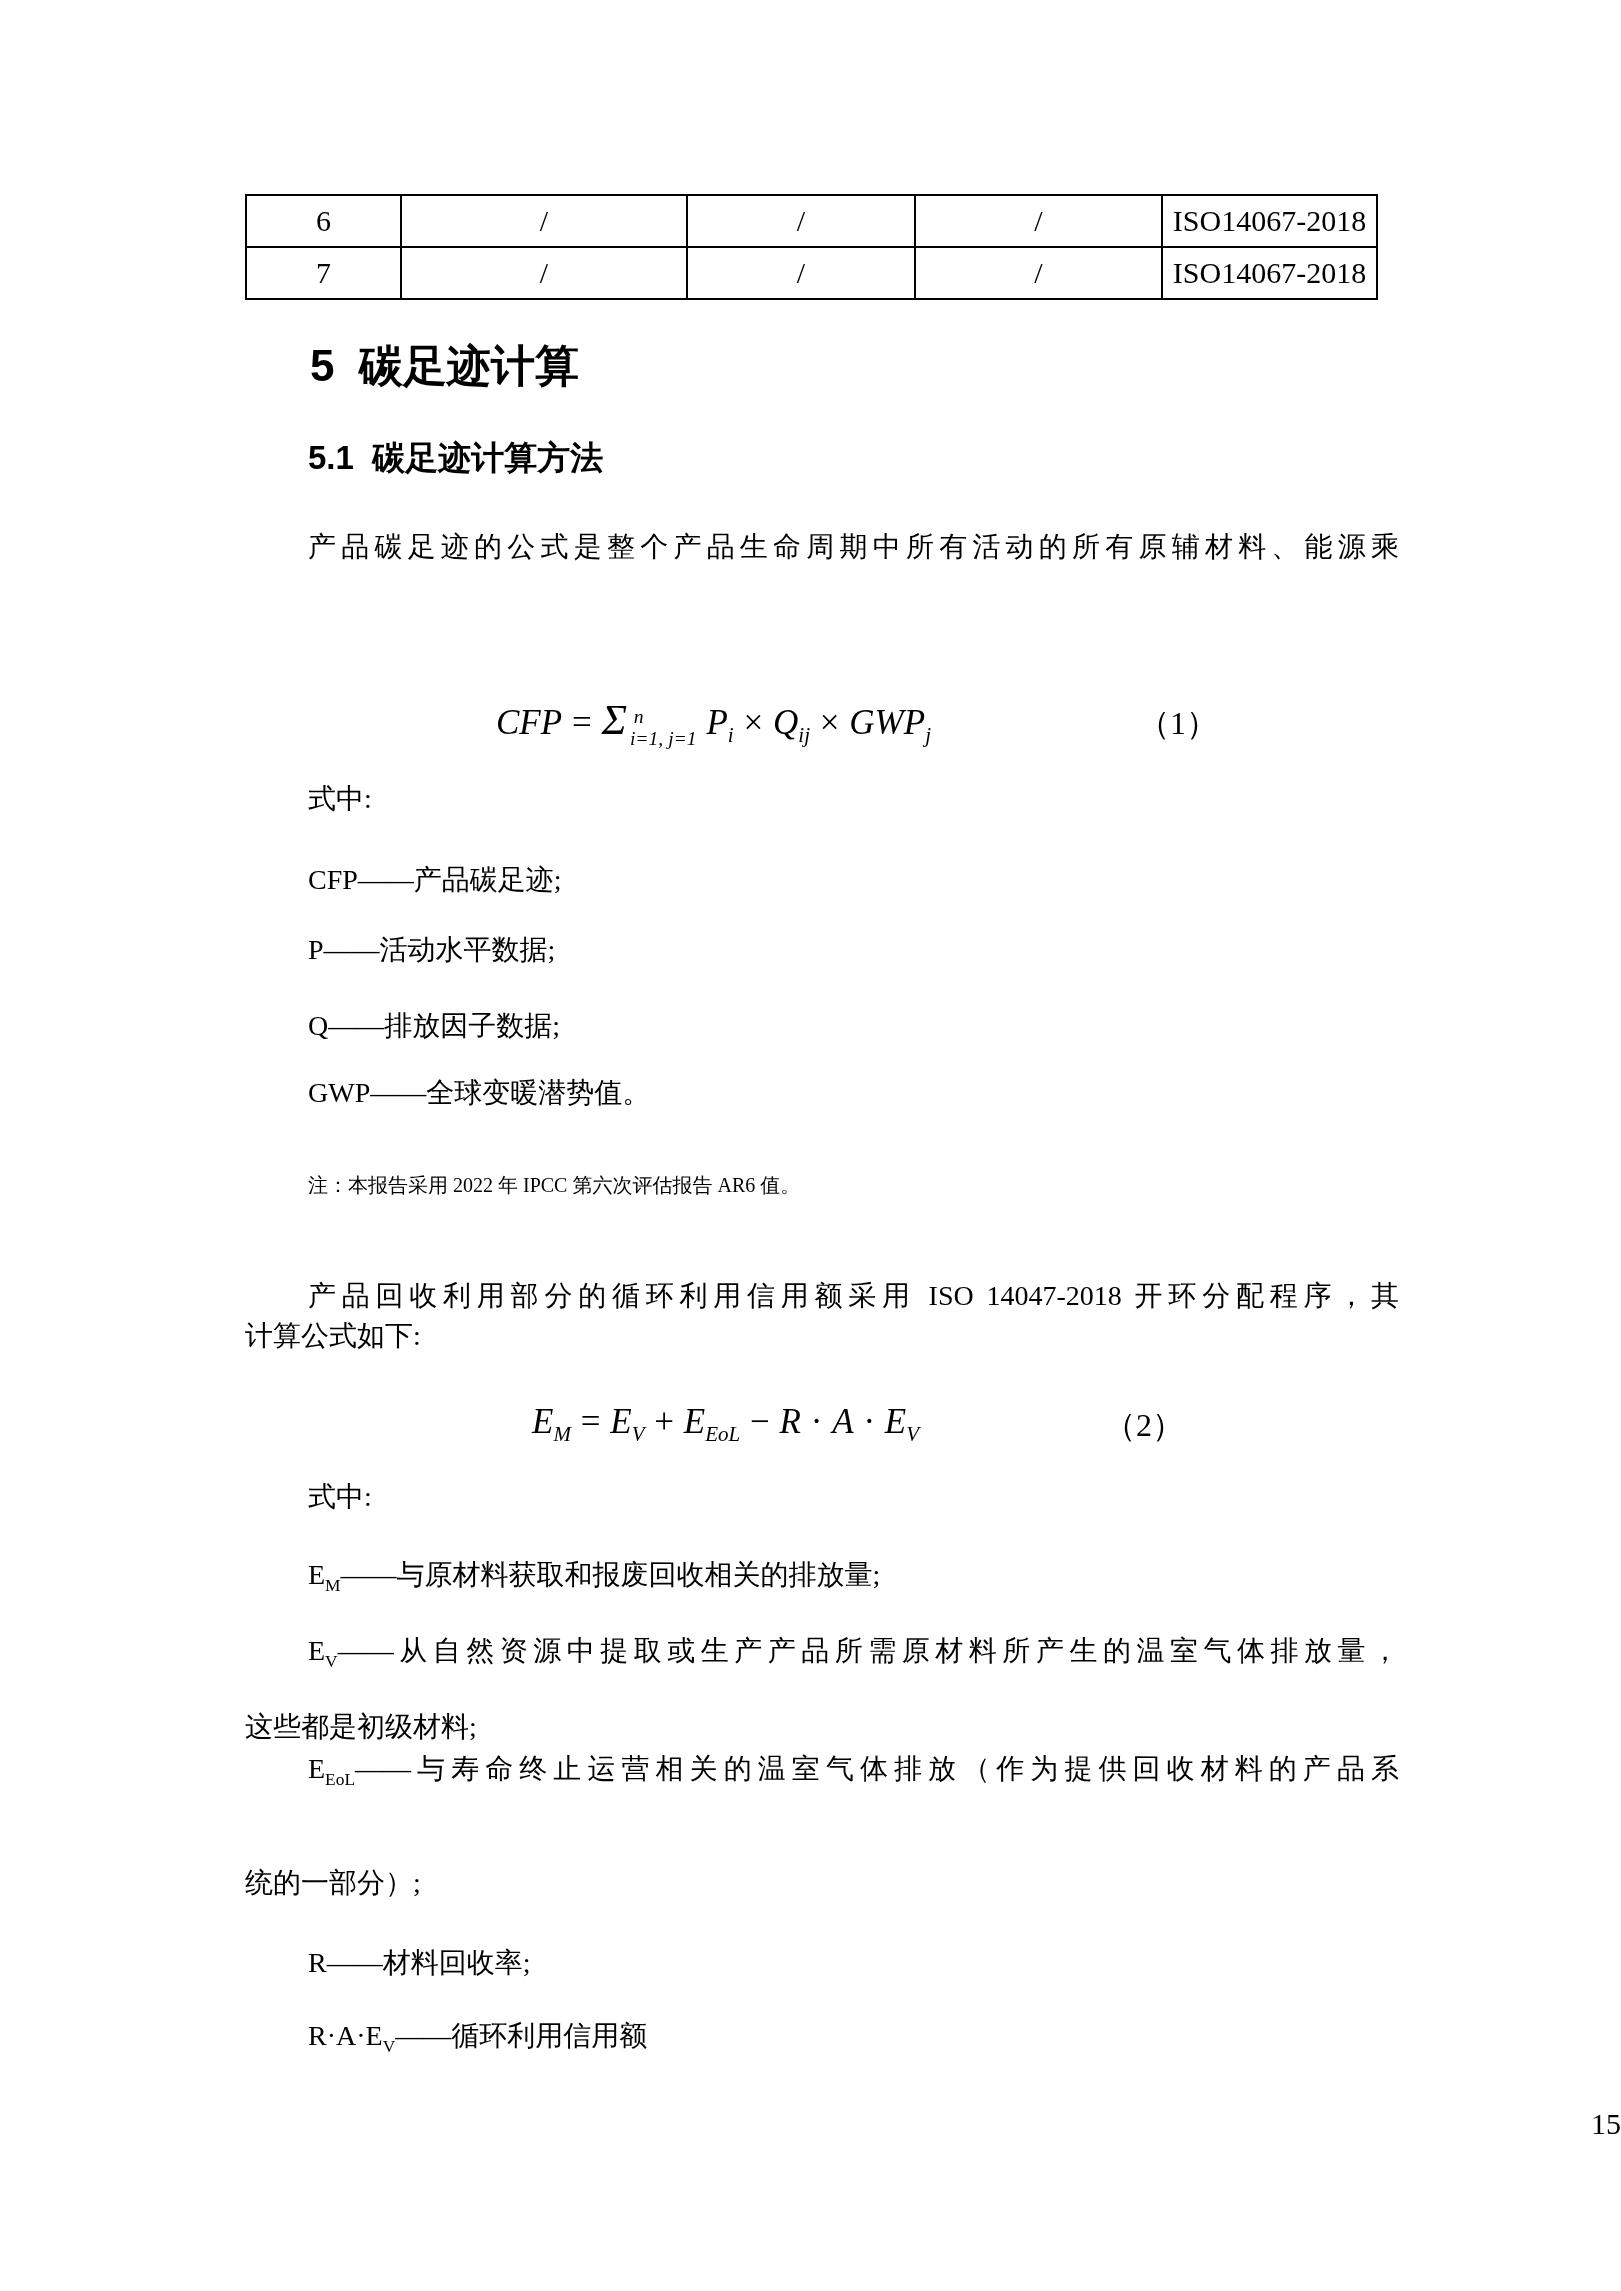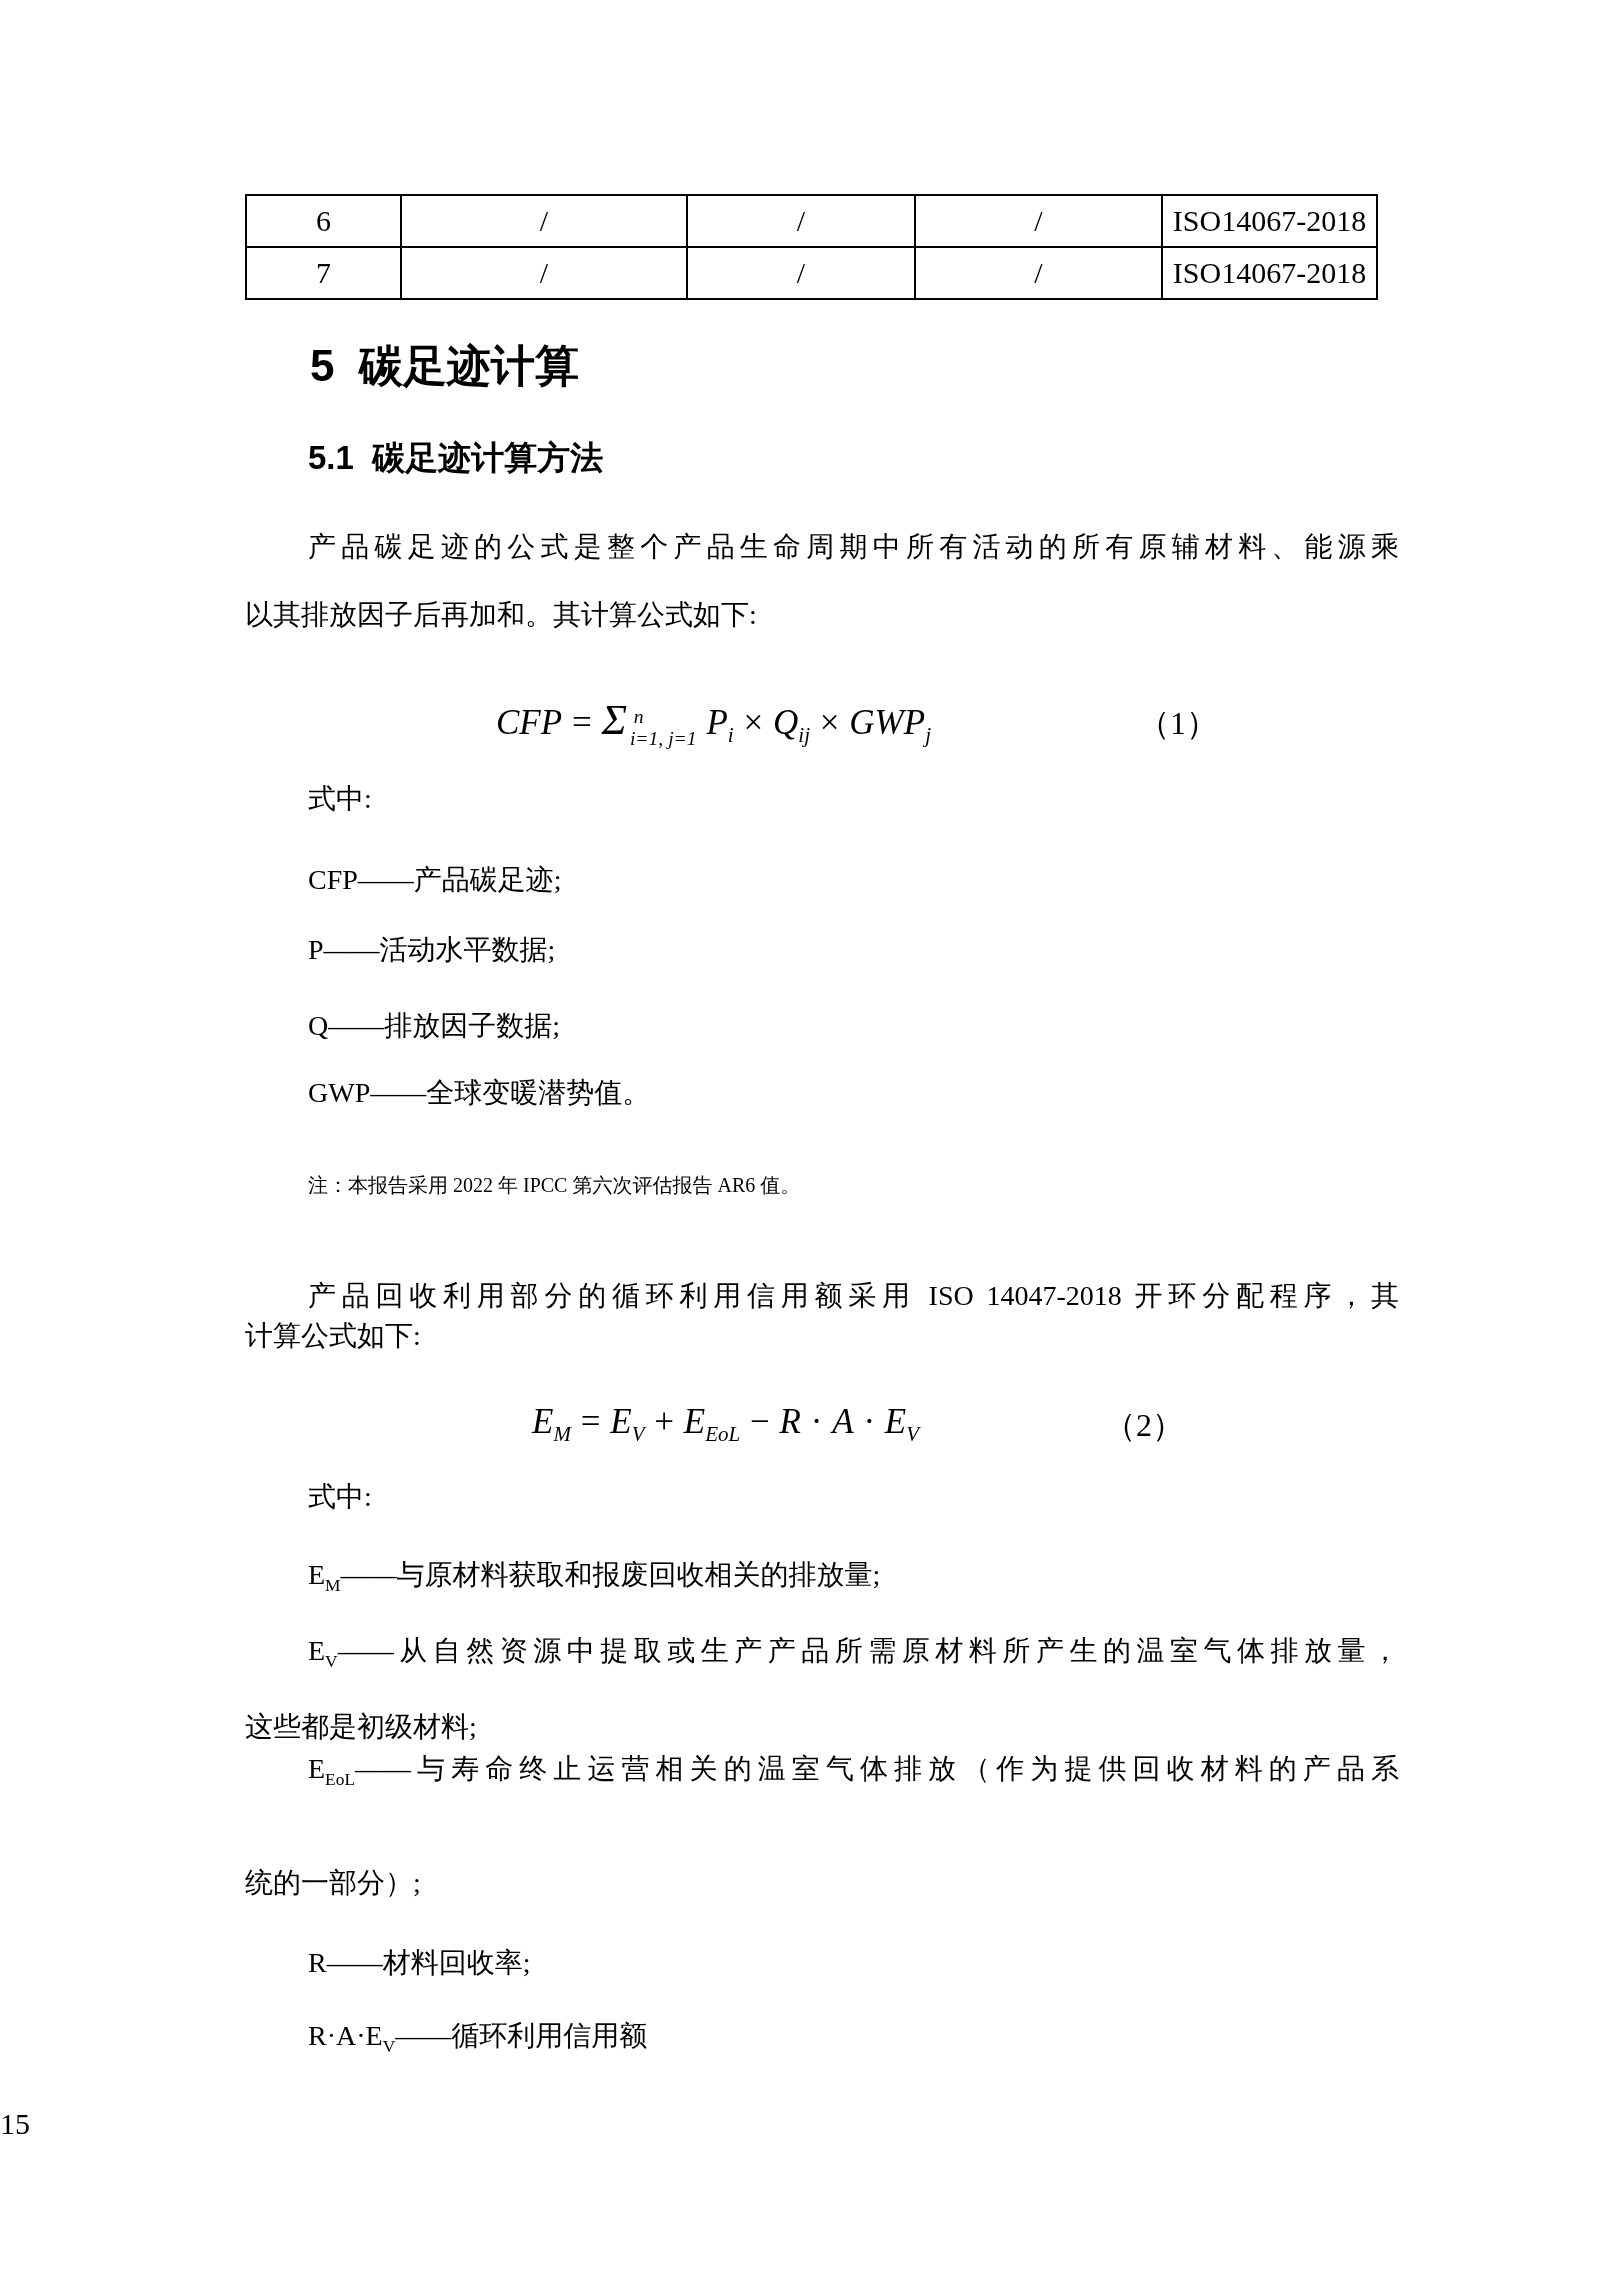--- a/index.html
+++ b/index.html
@@ -68,21 +68,21 @@
   }
   .stack .s-sup { display:block; font-size:19.6px; margin:0 0 2.9px 3.9px; }
   .stack .s-sub { display:block; font-size:19.6px; }
   .eq-tag {
     position:absolute; top:3.9px;
     font-style:normal; font-size:32px;
   }
   
   .pagenum {
     position:absolute; top:2107px; left:0; width:100%;
-    text-align:left; font-size:30px;
+    text-align:right; font-size:30px;
   }
 </style>
 </head>
 <body>
 
 <div class="page">
 
   <table class="doc-table">
     <colgroup>
       <col style="width:155px">
@@ -106,21 +106,20 @@
         <td>/</td>
         <td>ISO14067-2018</td>
       </tr>
     </tbody>
   </table>
 
   <div class="h1">5  碳足迹计算</div>
   <div class="h2">5.1  碳足迹计算方法</div>
 
   <div class="line ind full" style="top:525px;">产品碳足迹的公式是整个产品生命周期中所有活动的所有原辅材料、能源乘</div>
-  <div class="line" style="top:593px;">以其排放因子后再加和。其计算公式如下:</div>
 
   <div class="formula" style="top:698px; left:496px; width:903px;">
     <span>CFP</span><span class="op">=</span><span class="sigma">Σ</span><span class="stack"><span class="s-sup">n</span><span class="s-sub">i=1, j=1</span></span><span>P</span><sub>i</sub><span class="op">×</span><span>Q</span><sub>ij</sub><span class="op">×</span><span>GWP</span><sub>j</sub>
     <span class="eq-tag" style="left:642px;">（1）</span>
   </div>
 
   <div class="line ind" style="top:777px;">式中:</div>
   <div class="line ind" style="top:858px;">CFP——产品碳足迹;</div>
   <div class="line ind" style="top:928px;">P——活动水平数据;</div>
   <div class="line ind" style="top:1004px;">Q——排放因子数据;</div>

